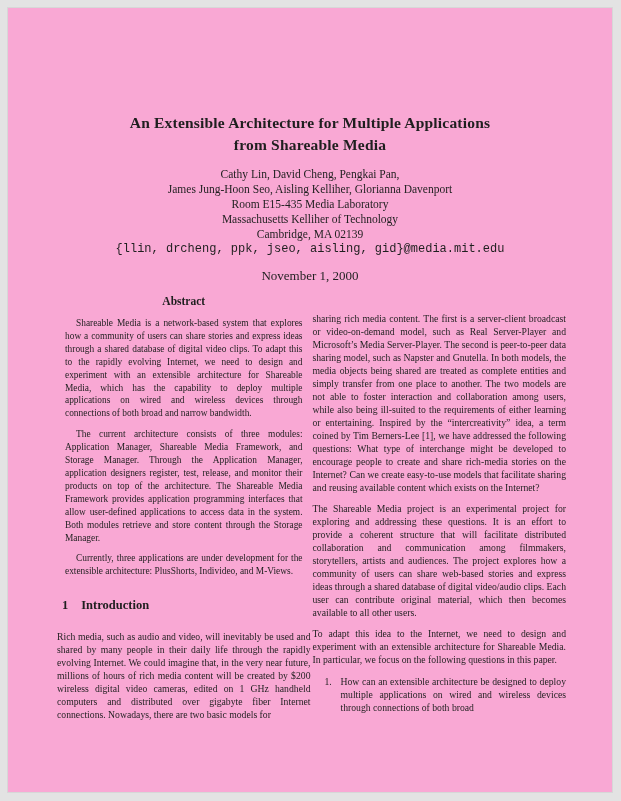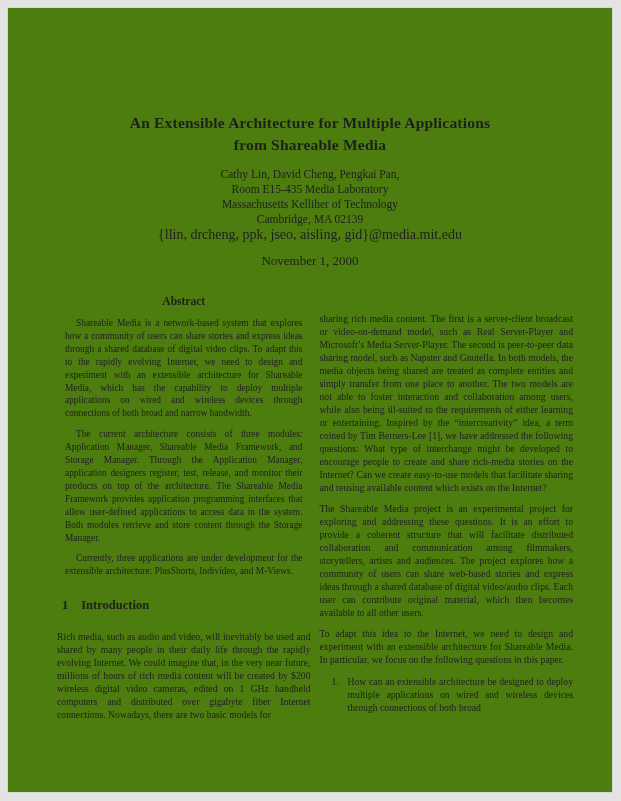--- a/index.html
+++ b/index.html
@@ -16,21 +16,21 @@
     width: 621px;
     height: 801px;
     background: #e3e3e3;
   }
   .page {
     position: absolute;
     left: 8px;
     top: 8px;
     width: 604px;
     height: 784px;
-    background: #4d7c0f;
+    background: #f9a8d4;
     box-shadow: 0 0 0 1px rgba(0,0,0,0.05);
     color: #1f1f1f;
   }
   
   .header {
     padding-top: 104px;
     text-align: center;
   }
   .title {
     margin: 0;
@@ -39,36 +39,36 @@
     line-height: 22px;
     letter-spacing: 0.2px;
   }
   .authors {
     margin-top: 11px;
     font-size: 11.5px;
     line-height: 15px;
   }
   .authors div { margin: 0; }
   .email-line {
-    font-family: Liberation Serif, serif;
-    font-size: 14px;
+    font-family: Liberation Mono, monospace;
+    font-size: 12px;
     line-height: 15px;
   }
   .date {
     margin-top: 11px;
     font-size: 13px;
   }
   
   .columns {
     position: absolute;
     left: 49px;
     top: 287px;
     width: 516px;
     display: flex;
-    gap: 9px;
+    gap: 2px;
   }
   .col {
     width: 253.5px;
     flex: 0 0 253.5px;
   }
   .abstract-heading {
     text-align: center;
     font-weight: bold;
     font-size: 11.5px;
     margin-bottom: 10px;
@@ -113,20 +113,21 @@
 <div class="canvas">
   <div class="page">
 
     <div class="header">
       <h1 class="title">
         <span>An Extensible Architecture for Multiple Applications</span><br>
         <span>from Shareable Media</span>
       </h1>
       <div class="authors">
         <div>Cathy Lin, David Cheng, Pengkai Pan,</div>
+        <div>James Jung-Hoon Seo, Aisling Kelliher, Glorianna Davenport</div>
         <div>Room E15-435 Media Laboratory</div>
         <div>Massachusetts Kelliher of Technology</div>
         <div>Cambridge, MA 02139</div>
         <div class="email-line">{llin, drcheng, ppk, jseo, aisling, gid}@media.mit.edu</div>
       </div>
       <div class="date">November 1, 2000</div>
     </div>
 
     <div class="columns">
 

